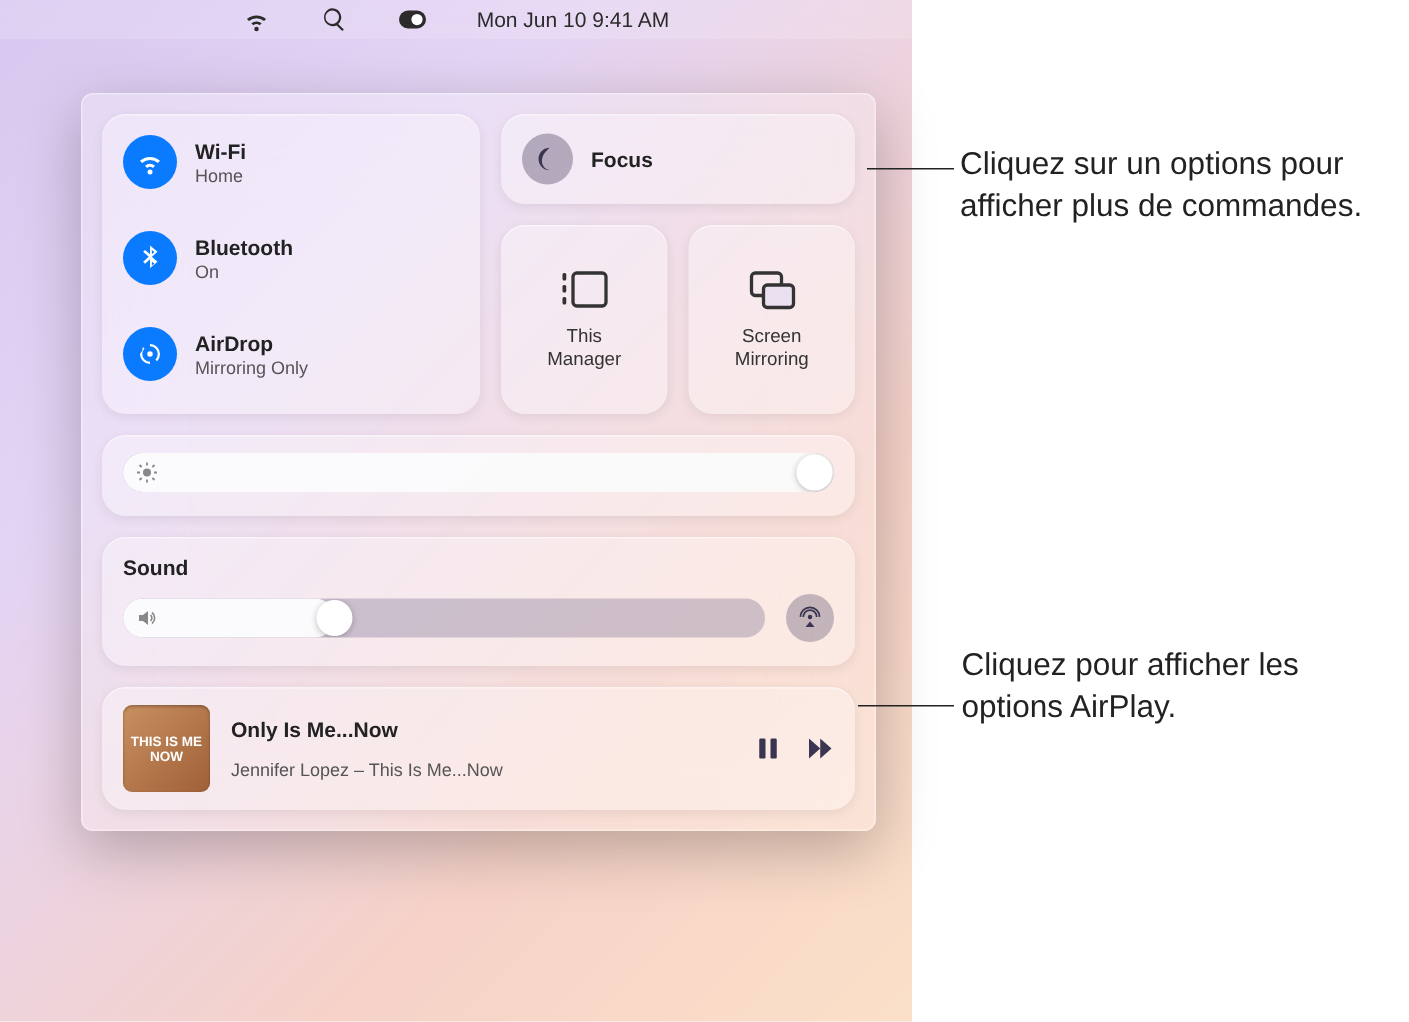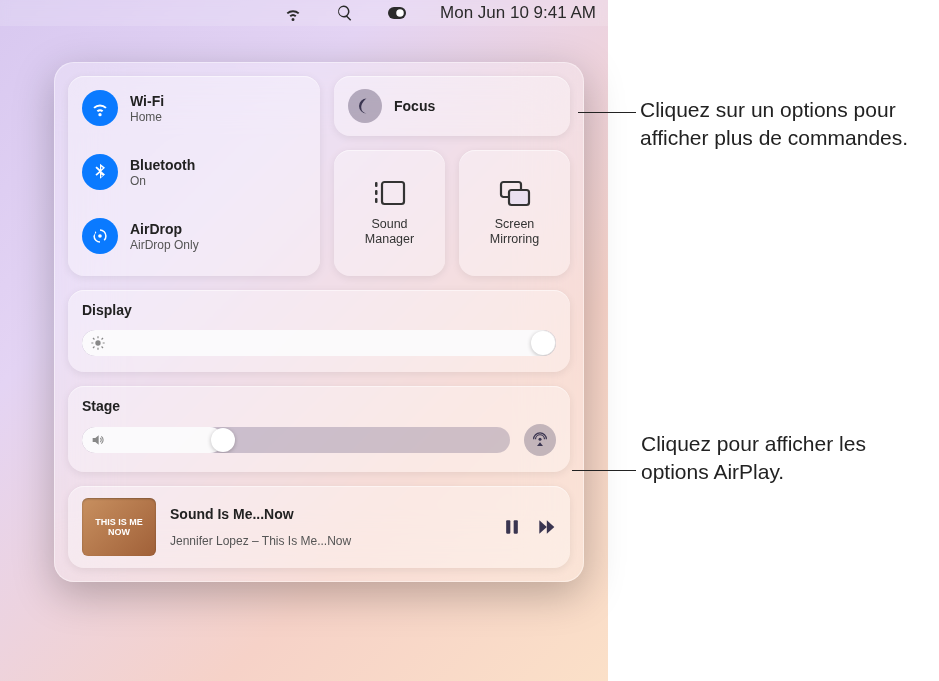--- a/index.html
+++ b/index.html
@@ -1,21 +1,21 @@
 <!DOCTYPE html>
 <html><head>
 <meta charset="utf-8">
 <style>
   * { box-sizing: border-box; margin: 0; padding: 0; font-family: -apple-system, "Helvetica Neue", Helvetica, Arial, sans-serif; }
   body { width: 939px; height: 681px; background: #fff; position: relative; overflow: hidden; }
   .desktop { position: absolute; left: 0; top: 0; width: 608px; height: 681px; background: linear-gradient(135deg, #d8c8f0 0%, #e4d4f4 30%, #f6d2c8 70%, #fbe0c8 100%); }
-  .menubar { position: absolute; left: 0; top: 0; width: 608px; height: 26px; display: flex; align-items: center; justify-content: flex-end; padding: 0 12px; font-size: 17px; color: #2b2b2b; gap: 34px; background: rgba(255,255,255,0.15); backdrop-filter: blur(4px); }
+  .menubar { position: absolute; left: 0; top: 0; width: 608px; height: 26px; display: flex; align-items: center; justify-content: center; padding: 0 12px; font-size: 14px; color: #2b2b2b; gap: 34px; background: rgba(255,255,255,0.15); backdrop-filter: blur(4px); }
   .menubar .mi { display:flex; align-items:center; }
   .menubar svg { width:18px; height:18px; fill:#2b2b2b; }
-  .cc-panel { position:absolute; left:54px; top:62px; width:530px; border-radius:20px; padding:14px; background:rgba(255,255,255,0.25); box-shadow:0 12px 40px rgba(0,0,0,0.25), 0 0 0 1px rgba(255,255,255,0.4) inset; backdrop-filter: blur(30px); }
+  .cc-panel { position:absolute; left:54px; top:62px; width:530px; border-radius:8px; padding:14px; background:rgba(255,255,255,0.25); box-shadow:0 12px 40px rgba(0,0,0,0.25), 0 0 0 1px rgba(255,255,255,0.4) inset; backdrop-filter: blur(30px); }
   .cc-row1 { display:flex; gap:14px; }
   .cc-conn { width:252px; height:200px; }
   .card { background: rgba(255,255,255,0.35); border-radius:16px; box-shadow: 0 1px 0 rgba(255,255,255,0.5) inset, 0 2px 8px rgba(0,0,0,0.08); }
   .conn-item { display:flex; align-items:center; gap:12px; padding:14px 14px; cursor:pointer; }
   .conn-icon { width:36px; height:36px; border-radius:50%; background:#0a7aff; display:flex; align-items:center; justify-content:center; flex-shrink:0; }
   .conn-icon svg { width:20px; height:20px; fill:#fff; }
   .conn-text .t1 { font-size:14px; font-weight:600; color:#222; }
   .conn-text .t2 { font-size:12px; color:#555; margin-top:1px; }
   .cc-right { flex:1; display:flex; flex-direction:column; gap:14px; }
   .focus-card { height:60px; display:flex; align-items:center; gap:12px; padding:0 14px; cursor:pointer; }
@@ -30,21 +30,21 @@
   .slider-card .sh { font-size:14px; font-weight:600; color:#222; margin-bottom:12px; }
   .sound-head { display:flex; justify-content:space-between; align-items:center; margin-bottom:10px; }
   .airplay-btn { width:32px; height:32px; border-radius:50%; background:rgba(90,80,110,0.35); display:flex; align-items:center; justify-content:center; cursor:pointer; }
   .airplay-btn svg { width:18px; height:18px; fill:#3a3550; }
   .slider-track { position:relative; height:26px; border-radius:13px; background:rgba(90,80,120,0.28); overflow:hidden; }
   .slider-fill-all { position:absolute; left:0; top:0; bottom:0; width:100%; background:rgba(255,255,255,0.92); border-radius:13px; }
   .slider-fill-part { position:absolute; left:0; top:0; bottom:0; width:33%; background:rgba(255,255,255,0.92); border-radius:13px; }
   .slider-knob { position:absolute; top:1px; width:24px; height:24px; border-radius:50%; background:#fff; box-shadow:0 1px 4px rgba(0,0,0,0.25); }
   .slider-icon { position:absolute; left:8px; top:50%; transform:translateY(-50%); width:16px; height:16px; fill:#888; }
   .np-card { margin-top:14px; padding:12px 14px; display:flex; align-items:center; gap:14px; }
-  .np-art { width:74px; height:58px; border-radius:6px; background:linear-gradient(135deg,#c89060,#a06038); display:flex; align-items:center; justify-content:center; font-size:9px; font-weight:700; color:#fff; text-align:center; padding:4px; box-shadow:0 1px 2px rgba(0,0,0,0.3) inset; }
+  .np-art { width:58px; height:58px; border-radius:6px; background:linear-gradient(135deg,#c89060,#a06038); display:flex; align-items:center; justify-content:center; font-size:9px; font-weight:700; color:#fff; text-align:center; padding:4px; box-shadow:0 1px 2px rgba(0,0,0,0.3) inset; }
   .np-text .npt { font-size:14px; font-weight:600; color:#222; }
   .np-text .npa { font-size:12px; color:#555; margin-top:12px; }
   .np-controls { margin-left:auto; display:flex; gap:14px; }
   .np-controls svg { width:20px; height:20px; fill:#3a3550; cursor:pointer; }
   .callout { position:absolute; font-size:21px; color:#222; line-height:1.35; }
   .callout-line { position:absolute; height:1px; background:#222; }
 </style>
 </head>
 <body>
 
@@ -98,21 +98,21 @@
       <div class="conn-item">
         <div class="conn-icon">
           <svg viewBox="0 0 24 24">
               <circle cx="12" cy="12" r="2.2"></circle>
               <path d="M12 4a8 8 0 018 8h-1.8A6.2 6.2 0 0012 5.8V4zm0 16a8 8 0 01-8-8h1.8A6.2 6.2 0 0012 18.2V20z"></path>
               <path d="M6.3 6.3A8 8 0 014 12h1.8a6.2 6.2 0 011.8-4.4zM17.7 17.7A8 8 0 0020 12h-1.8a6.2 6.2 0 01-1.8 4.4z"></path>
             </svg>
         </div>
         <div class="conn-text">
           <div class="t1">AirDrop</div>
-          <div class="t2">AirDrop Only</div>
+          <div class="t2">Mirroring Only</div>
         </div>
       </div>
     </div>
 
     <div class="cc-right">
       <div class="card focus-card">
         <div class="focus-icon">
           <svg viewBox="0 0 24 24">
               <path d="M14 2a10 10 0 100 20 8 8 0 01-7-8c0-5 3.5-9.2 7-12z"></path>
             </svg>
@@ -120,37 +120,36 @@
         <div class="lbl">Focus</div>
       </div>
       <div class="sq-row">
         <div class="card square">
           <svg viewBox="0 0 36 30">
             <rect x="3" y="3" width="2.5" height="5" rx="1"></rect>
               <rect x="3" y="11" width="2.5" height="5" rx="1"></rect>
               <rect x="3" y="19" width="2.5" height="5" rx="1"></rect>
             <rect x="10" y="3" width="22" height="22" rx="2.5" fill="none" stroke="#333" stroke-width="2.2"></rect>
           </svg>
-          <div class="lbl" style="white-space:pre-line">Sound
+          <div class="lbl" style="white-space:pre-line">This
 Manager</div>
         </div>
         <div class="card square">
           <svg viewBox="0 0 36 30">
             <rect x="4" y="3" width="20" height="15" rx="2.5" fill="none" stroke="#333" stroke-width="2.2"></rect>
             <rect x="12" y="11" width="20" height="15" rx="2.5" fill="#eae0f0" stroke="#333" stroke-width="2.2"></rect>
           </svg>
           <div class="lbl" style="white-space:pre-line">Screen
 Mirroring</div>
         </div>
       </div>
     </div>
   </div>
 
   <div class="card slider-card">
-    <div class="sh">Display</div>
     <div class="slider-track">
       <div class="slider-fill-all"></div>
       <svg class="slider-icon" viewBox="0 0 24 24">
           <circle cx="12" cy="12" r="4"></circle>
           <g stroke="#888" stroke-width="1.8">
             <line x1="12" y1="2" x2="12" y2="5"></line>
             <line x1="12" y1="19" x2="12" y2="22"></line>
             <line x1="2" y1="12" x2="5" y2="12"></line>
             <line x1="19" y1="12" x2="22" y2="12"></line>
             <line x1="4.5" y1="4.5" x2="6.7" y2="6.7"></line>
@@ -158,21 +157,21 @@
             <line x1="4.5" y1="19.5" x2="6.7" y2="17.3"></line>
             <line x1="17.3" y1="6.7" x2="19.5" y2="4.5"></line>
           </g>
         </svg>
       <div class="slider-knob" style="right:1px"></div>
     </div>
   </div>
 
   <div class="card slider-card">
     <div class="sound-head">
-      <div class="sh" style="margin-bottom:0">Stage</div>
+      <div class="sh" style="margin-bottom:0">Sound</div>
     </div>
     <div style="display:flex; align-items:center; gap:14px;">
       <div class="slider-track" style="flex:1">
         <div class="slider-fill-part"></div>
         <svg class="slider-icon" viewBox="0 0 24 24">
             <path d="M4 9v6h4l5 4V5L8 9H4z"></path>
             <path d="M15.5 9a4 4 0 010 6" fill="none" stroke="#888" stroke-width="1.6"></path>
             <path d="M17 6.5a7 7 0 010 11" fill="none" stroke="#888" stroke-width="1.6"></path>
           </svg>
         <div class="slider-knob" style="left:calc(33% - 12px)"></div>
@@ -184,21 +183,21 @@
             <path d="M3.5 11a8.5 8.5 0 0117 0" fill="none" stroke="#3a3550" stroke-width="1.6"></path>
             <path d="M8 20l4-5 4 5z"></path>
           </svg>
       </div>
     </div>
   </div>
 
   <div class="card np-card">
     <div class="np-art">THIS IS ME NOW</div>
     <div class="np-text">
-      <div class="npt">Sound Is Me...Now</div>
+      <div class="npt">Only Is Me...Now</div>
       <div class="npa">Jennifer Lopez – This Is Me...Now</div>
     </div>
     <div class="np-controls">
       <svg viewBox="0 0 24 24">
           <rect x="5" y="4" width="5" height="16" rx="1"></rect>
           <rect x="14" y="4" width="5" height="16" rx="1"></rect>
         </svg>
       <svg viewBox="0 0 24 24">
           <path d="M4 4l9 8-9 8z"></path>
           <path d="M13 4l9 8-9 8z"></path>

